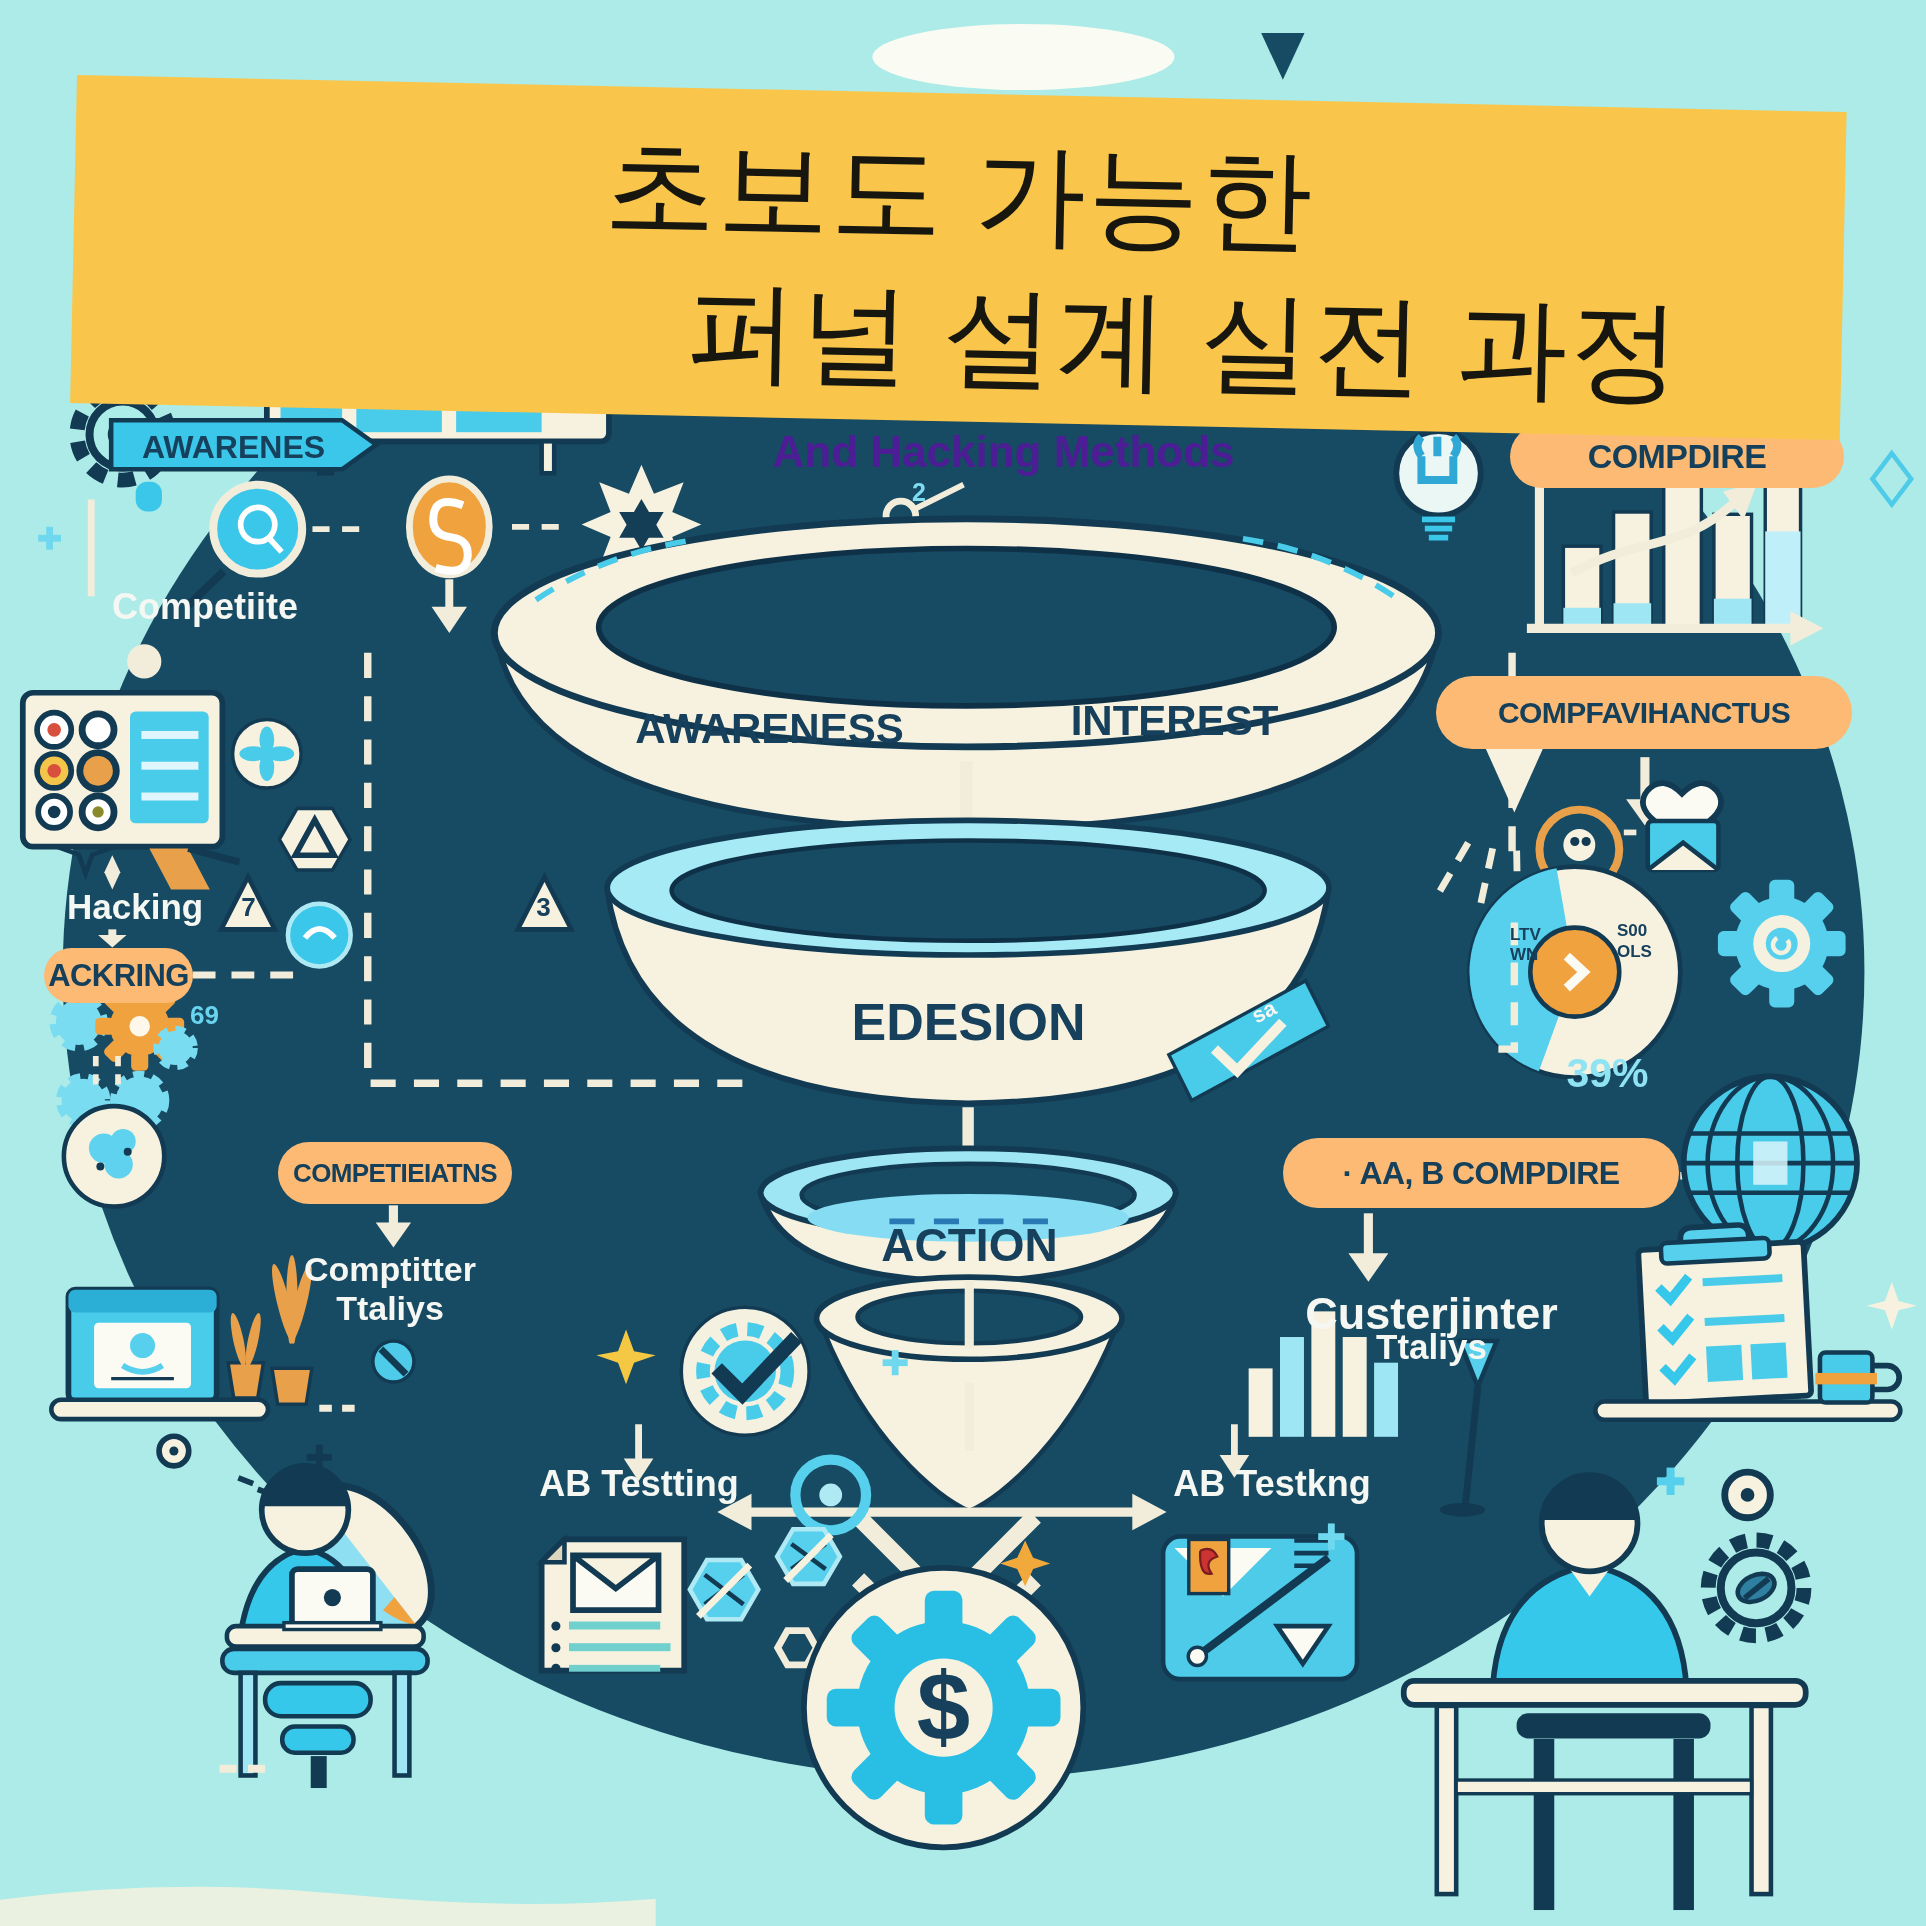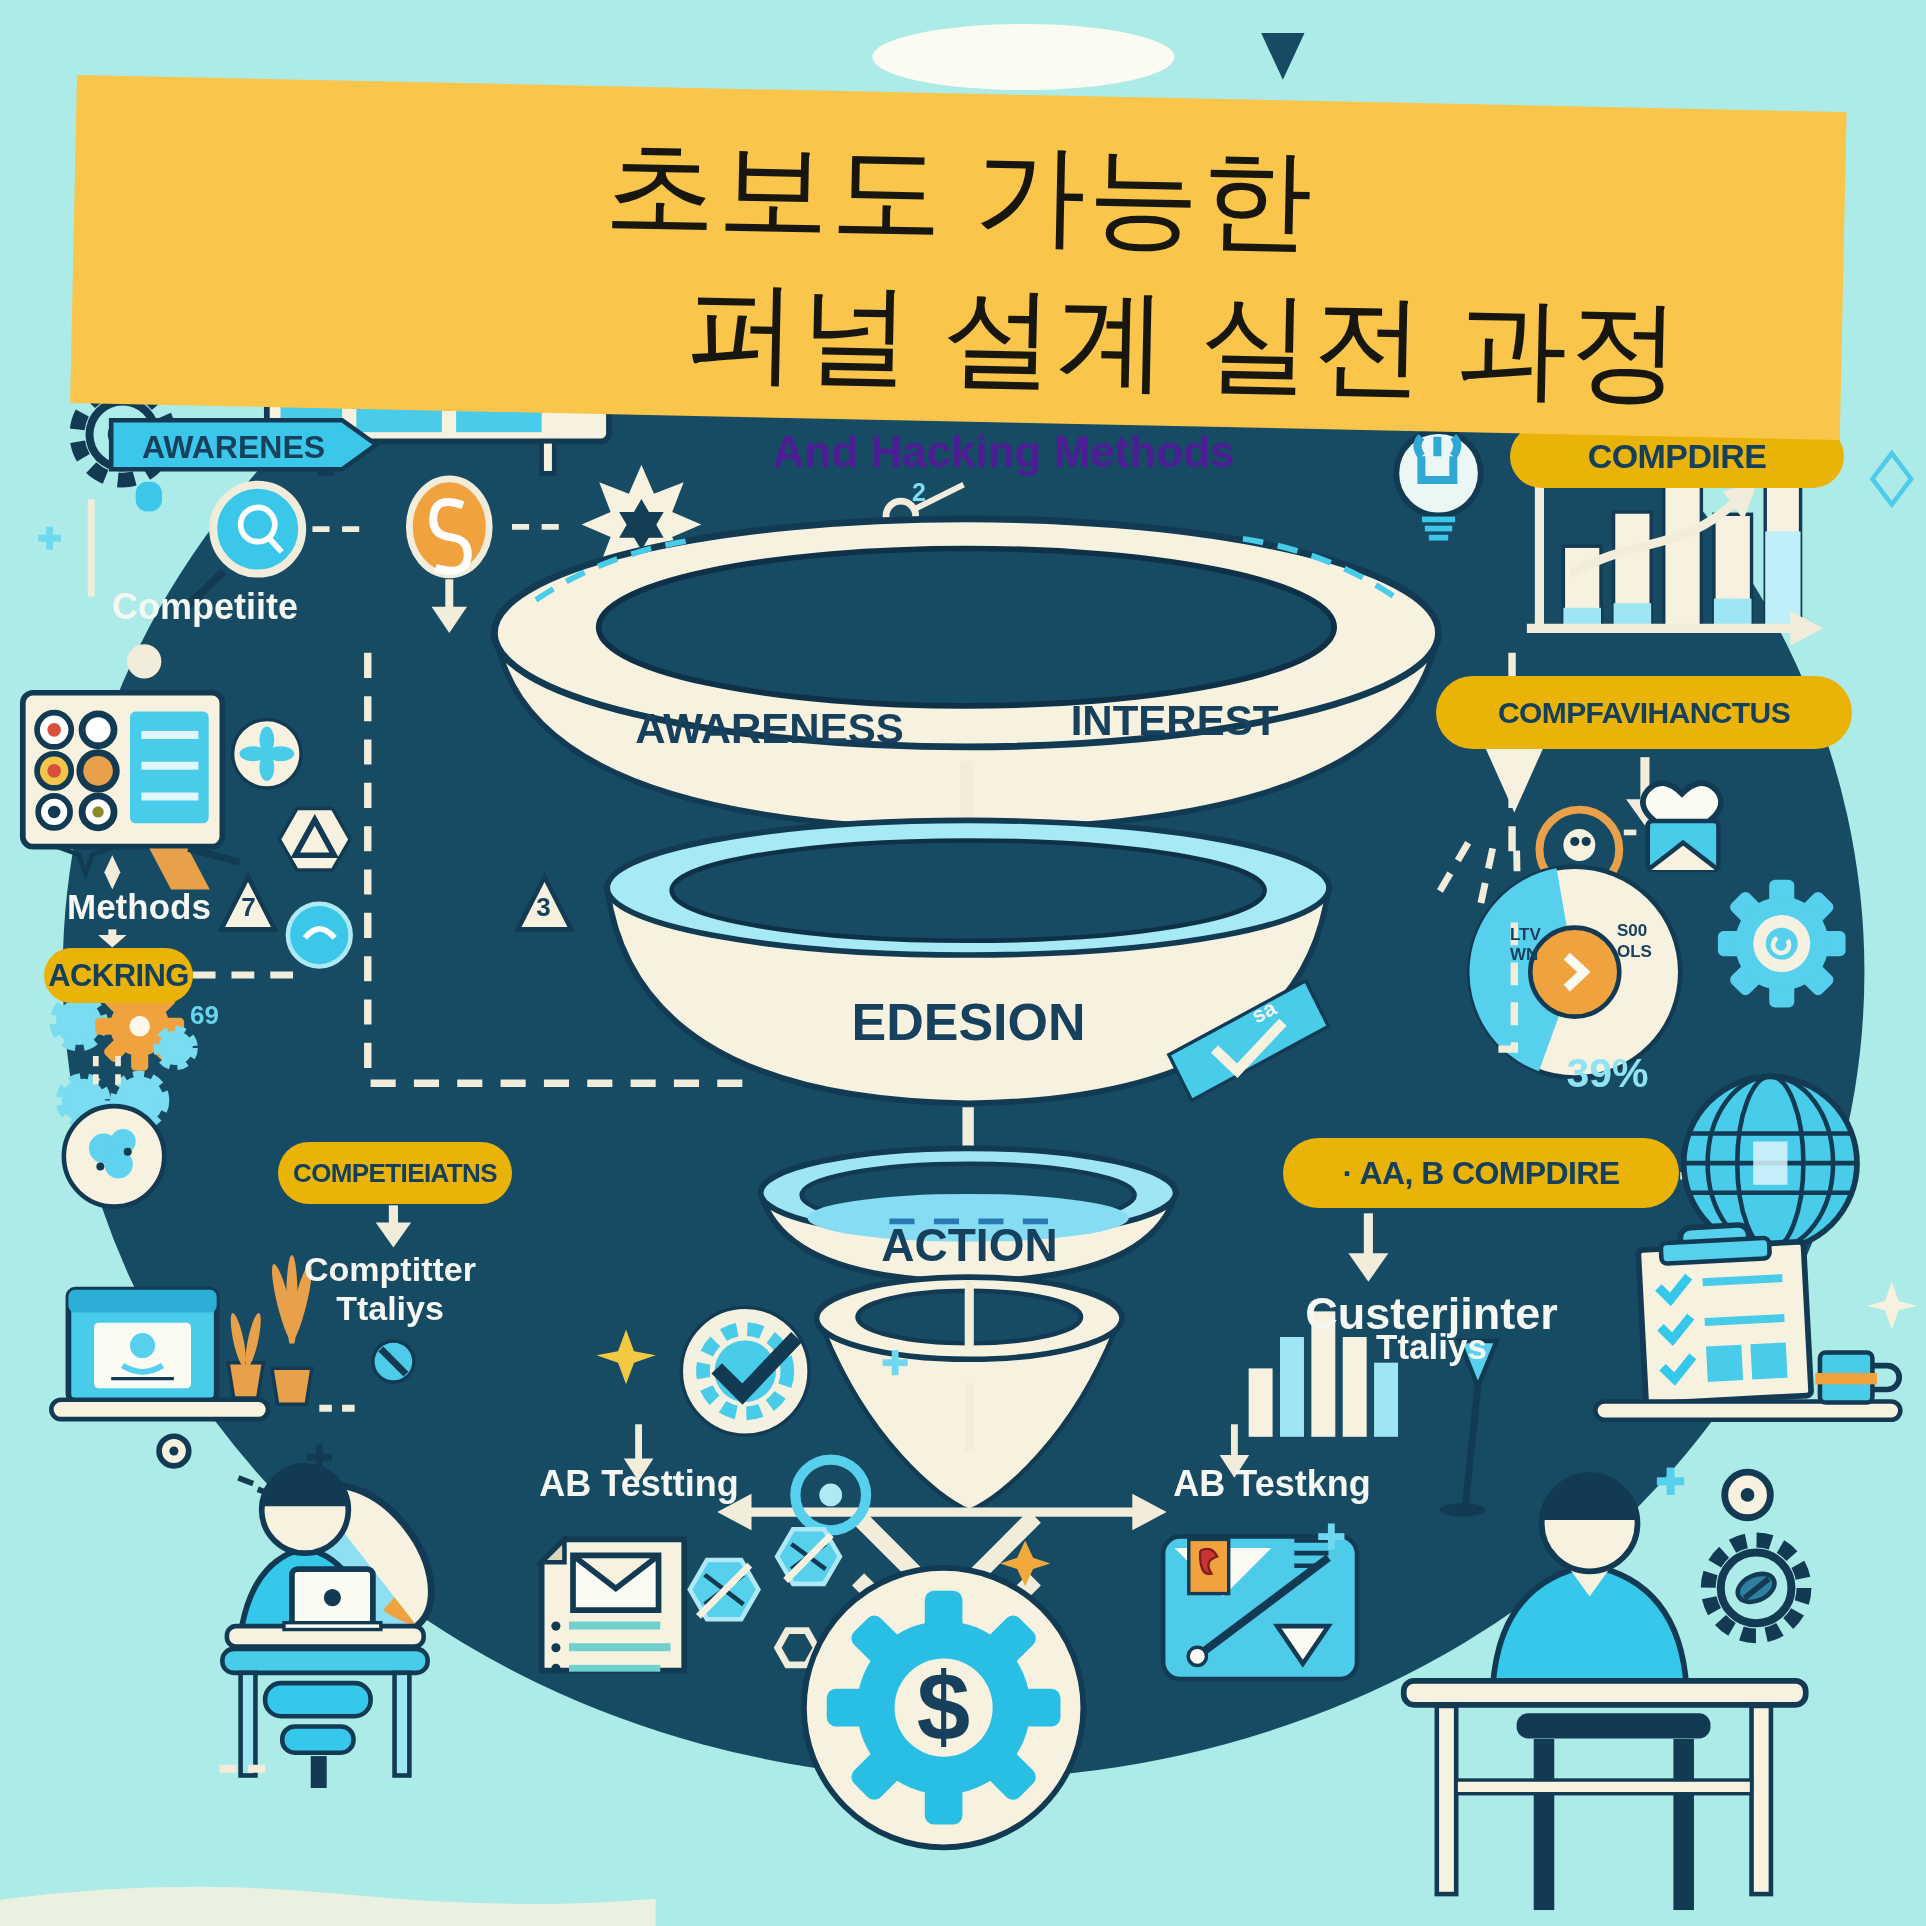--- a/index.html
+++ b/index.html
@@ -1,20 +1,20 @@
 <!DOCTYPE html>
 <html style="font-size:9px"><head>
 <meta charset="utf-8">
 <style>
   html,body{margin:0;padding:0}
   body{width:1926px;height:1926px;position:relative;overflow:hidden;background:#ACEBE7;font-family:"Liberation Sans",sans-serif}
   .lbl{position:absolute;color:#F5F7F2;font-weight:700;white-space:nowrap;font-family:"Liberation Sans",sans-serif}
   .navy{color:#16405B}
   .ctr{text-align:center}
-  .pill{position:absolute;background:#eab308;border-radius:570px;display:flex;align-items:center;justify-content:center;
+  .pill{position:absolute;background:#fdba74;border-radius:570px;display:flex;align-items:center;justify-content:center;
         color:#14405C;font-weight:800;font-family:"Liberation Sans",sans-serif;white-space:nowrap;letter-spacing:-0.6px}
   #banner{position:absolute;left:77px;top:75px;width:1770px;height:328px;background:#F9C64B;transform:rotate(1.2deg);
           transform-origin:top left;z-index:30;font-family:"Liberation Serif",serif;color:#17170f;padding-top:28.5px;box-sizing:border-box}
   #banner .t{font-size:111px;line-height:143px;font-weight:500;letter-spacing:2.3px;text-align:center}
   #banner .t2{margin-left:456px}
   svg.art{position:absolute;left:0;top:0;z-index:5}
   .txt{z-index:20}
 </style>
 </head>
 <body>
@@ -519,21 +519,21 @@
 <div class="lbl txt ctr navy" style="left:114px;top:429px;width:239px;font-size:32px;font-weight:800">AWARENES</div>
 
 <div class="lbl txt" style="left:112px;top:586px;font-size:36px">Competiite</div>
 <div class="lbl txt" style="left:912px;top:478px;font-size:25px;color:#7FDBEF">2</div>
 
 <div class="lbl txt ctr navy" style="left:624px;top:705px;width:291px;font-size:42px;font-weight:800">AWARENESS</div>
 <div class="lbl txt ctr navy" style="left:1026px;top:697px;width:297px;font-size:42px;font-weight:800">INTEREST</div>
 <div class="lbl txt ctr navy" style="left:807px;top:992px;width:323px;font-size:52px;font-weight:800">EDESION</div>
 <div class="lbl txt ctr navy" style="left:820px;top:1218px;width:299px;font-size:46px;font-weight:800">ACTION</div>
 
-<div class="lbl txt" style="left:67px;top:887px;font-size:35px">Methods</div>
+<div class="lbl txt" style="left:67px;top:887px;font-size:35px">Hacking</div>
 <div class="pill txt" style="left:44px;top:948px;width:149px;height:55px;font-size:31px">ACKRING</div>
 <div class="lbl txt ctr navy" style="left:233px;top:892px;width:31px;font-size:26px;font-weight:800">7</div>
 <div class="lbl txt ctr navy" style="left:528px;top:892px;width:31px;font-size:26px;font-weight:800">3</div>
 <div class="lbl txt" style="left:190px;top:1000px;font-size:26px;color:#69D4EE">69</div>
 
 <div class="pill txt" style="left:278px;top:1142px;width:234px;height:62px;font-size:26px">COMPETIEIATNS</div>
 <div class="lbl txt ctr" style="left:275px;top:1250px;width:230px;font-size:34px">Comptitter</div>
 <div class="lbl txt ctr" style="left:275px;top:1289px;width:230px;font-size:34px">Ttaliys</div>
 
 <div class="lbl txt ctr" style="left:535px;top:1463px;width:208px;font-size:36px">AB Testting</div>

